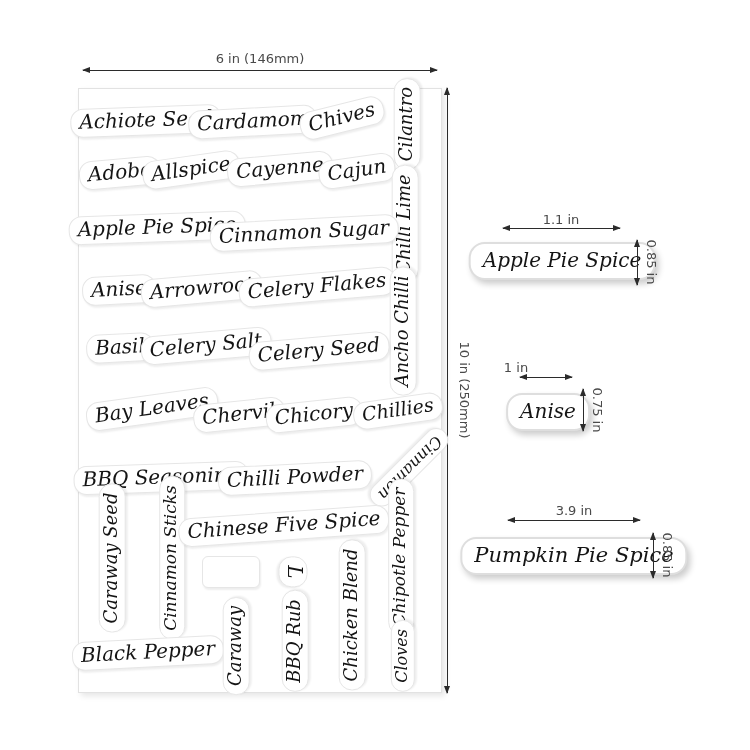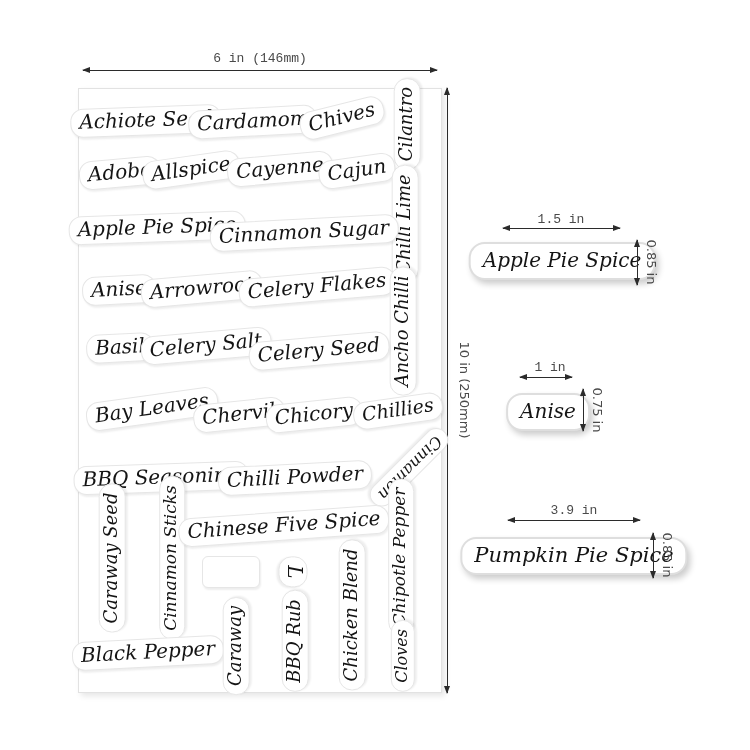--- a/index.html
+++ b/index.html
@@ -25,21 +25,21 @@
   .dim-h::after{right:-1px;border-left:8px solid #2b2b2b;}
 
   .dim-v{position:absolute;width:0;border-left:1px solid #2b2b2b;}
   .dim-v::before,.dim-v::after{content:"";position:absolute;left:-4px;width:0;height:0;
         border-left:3.5px solid transparent;border-right:3.5px solid transparent;}
   .dim-v::before{top:-1px;border-bottom:8px solid #2b2b2b;}
   .dim-v::after{bottom:-1px;border-top:8px solid #2b2b2b;}
 
   .dim-label{position:absolute;color:#4a4a4a;font-size:13px;white-space:nowrap;
              font-family:"DejaVu Sans",sans-serif;}
-  .dim-label.center{transform:translate(-50%,-50%);font-family:Liberation Mono, monospace;}
+  .dim-label.center{transform:translate(-50%,-50%);}
   .dim-label.rot90{transform:translate(-50%,-50%) rotate(90deg);}
 
   
   .sample-sticker{position:absolute;transform:translate(-50%,-50%);white-space:nowrap;
         background:#ffffff;color:#141414;border:2px solid #dedede;border-radius:16px;
         padding:4px 12px 6px;box-shadow:3px 4px 6px rgba(0,0,0,0.20);
         font-family:"DejaVu Serif",cursive;font-style:italic;font-size:20px;}
 </style>
 </head>
 <body>
@@ -84,27 +84,27 @@
       <div class="sticker blank" style="left: 152px; top: 483px; --r: 0deg;"></div>
       <div class="sticker" style="left: 214px; top: 483px; --r: 90deg;">L</div>
       <div class="sticker" style="left: 322px; top: 468px; --r: -90deg; font-size: 17px;">Chipotle Pepper</div>
       <div class="sticker" style="left: 69px; top: 564px; --r: -3deg;">Black Pepper</div>
       <div class="sticker" style="left: 157px; top: 557px; --r: -90deg; font-size: 18px;">Caraway</div>
       <div class="sticker" style="left: 216px; top: 552px; --r: -90deg; font-size: 18px;">BBQ Rub</div>
       <div class="sticker" style="left: 273px; top: 526px; --r: -90deg; font-size: 18px;">Chicken Blend</div>
       <div class="sticker" style="left: 324px; top: 567px; --r: -90deg; font-size: 16px;">Cloves</div>
     </div>
 
-  <div class="dim-label center" style="left:561px;top:219px;">1.5 in</div>
+  <div class="dim-label center" style="left:561px;top:219px;">1.1 in</div>
   <div class="dim-h" style="left:503px;top:228px;width:117px;"></div>
   <div class="sample-sticker" style="left:562px;top:261px;font-size:20px;">Apple Pie Spice</div>
   <div class="dim-v" style="left:637px;top:240px;height:45px;"></div>
   <div class="dim-label rot90" style="left:651px;top:262px;">0.85 in</div>
 
-  <div class="dim-label center" style="left:550px;top:367px;">1 in</div>
+  <div class="dim-label center" style="left:516px;top:367px;">1 in</div>
   <div class="dim-h" style="left:520px;top:377px;width:52px;"></div>
   <div class="sample-sticker" style="left:548px;top:412px;font-size:20px;">Anise</div>
   <div class="dim-v" style="left:583px;top:389px;height:42px;"></div>
   <div class="dim-label rot90" style="left:597px;top:410px;">0.75 in</div>
 
   <div class="dim-label center" style="left:574px;top:510px;">3.9 in</div>
   <div class="dim-h" style="left:508px;top:520px;width:132px;"></div>
   <div class="sample-sticker" style="left:574px;top:556px;font-size:21px;">Pumpkin Pie Spice</div>
   <div class="dim-v" style="left:653px;top:533px;height:45px;"></div>
   <div class="dim-label rot90" style="left:667px;top:555px;">0.85 in</div>

